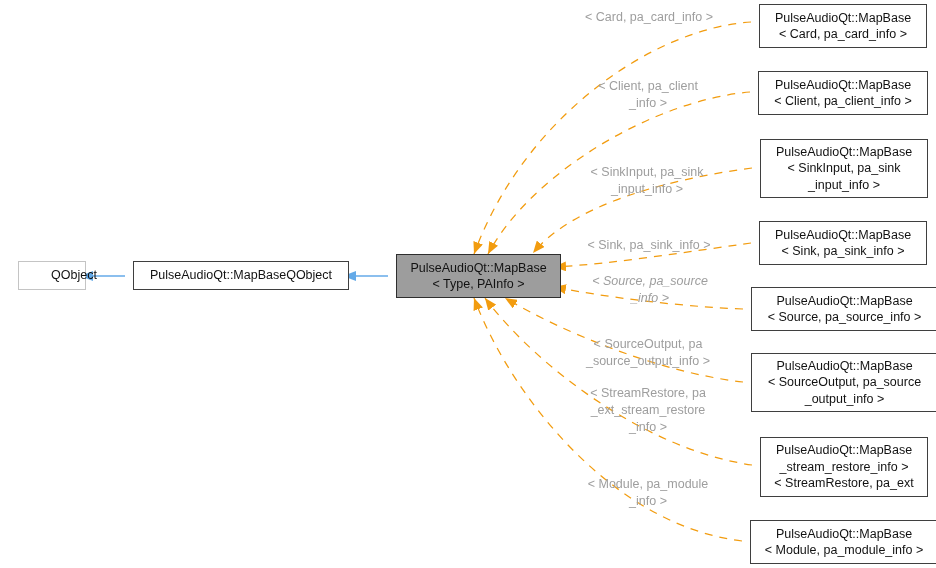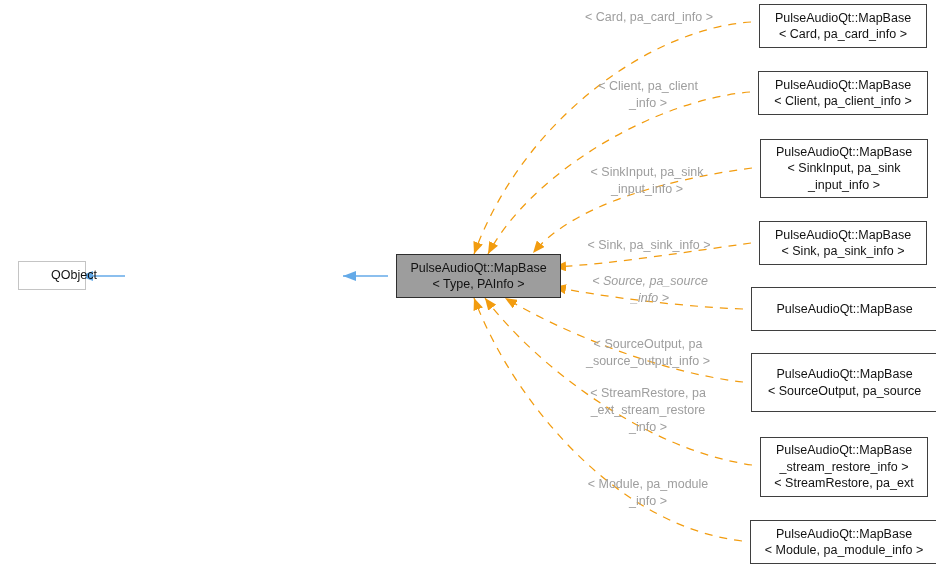--- a/index.html
+++ b/index.html
@@ -75,20 +75,23 @@
       <path d="M743,382 C656,372 561,331 505,298" marker-end="url(#oarrow)"></path>
       <path d="M752,465 C646,450 536,366 485,298" marker-end="url(#oarrow)"></path>
       <path d="M742,541 C616,526 513,401 474,298" marker-end="url(#oarrow)"></path>
     </g>
   </svg>
 
   <div class="node external" style="left:10px; top:261px; width:68px; height:29px;">
     <div>QObject</div>
   </div>
 
+  <div class="node" style="left:125px; top:261px; width:216px; height:29px;">
+    <div>PulseAudioQt::MapBaseQObject</div>
+  </div>
 
   <div class="node current" style="left:388px; top:254px; width:165px; height:44px;">
     <div>PulseAudioQt::MapBase</div>
     <div>&lt; Type, PAInfo &gt;</div>
   </div>
 
   <div class="node" style="left:751px; top:4px; width:168px; height:44px;">
     <div>PulseAudioQt::MapBase</div>
     <div>&lt; Card, pa_card_info &gt;</div>
   </div>
@@ -104,25 +107,27 @@
     <div>_input_info &gt;</div>
   </div>
 
   <div class="node" style="left:751px; top:221px; width:168px; height:44px;">
     <div>PulseAudioQt::MapBase</div>
     <div>&lt; Sink, pa_sink_info &gt;</div>
   </div>
 
   <div class="node" style="left:743px; top:287px; width:187px; height:44px;">
     <div>PulseAudioQt::MapBase</div>
+    <div>&lt; Source, pa_source_info &gt;</div>
   </div>
 
   <div class="node" style="left:743px; top:353px; width:187px; height:59px;">
     <div>PulseAudioQt::MapBase</div>
     <div>&lt; SourceOutput, pa_source</div>
+    <div>_output_info &gt;</div>
   </div>
 
   <div class="node" style="left:752px; top:437px; width:168px; height:60px;">
     <div>PulseAudioQt::MapBase</div>
     <div>_stream_restore_info &gt;</div>
     <div>&lt; StreamRestore, pa_ext</div>
   </div>
 
   <div class="node" style="left:742px; top:520px; width:188px; height:44px;">
     <div>PulseAudioQt::MapBase</div>

